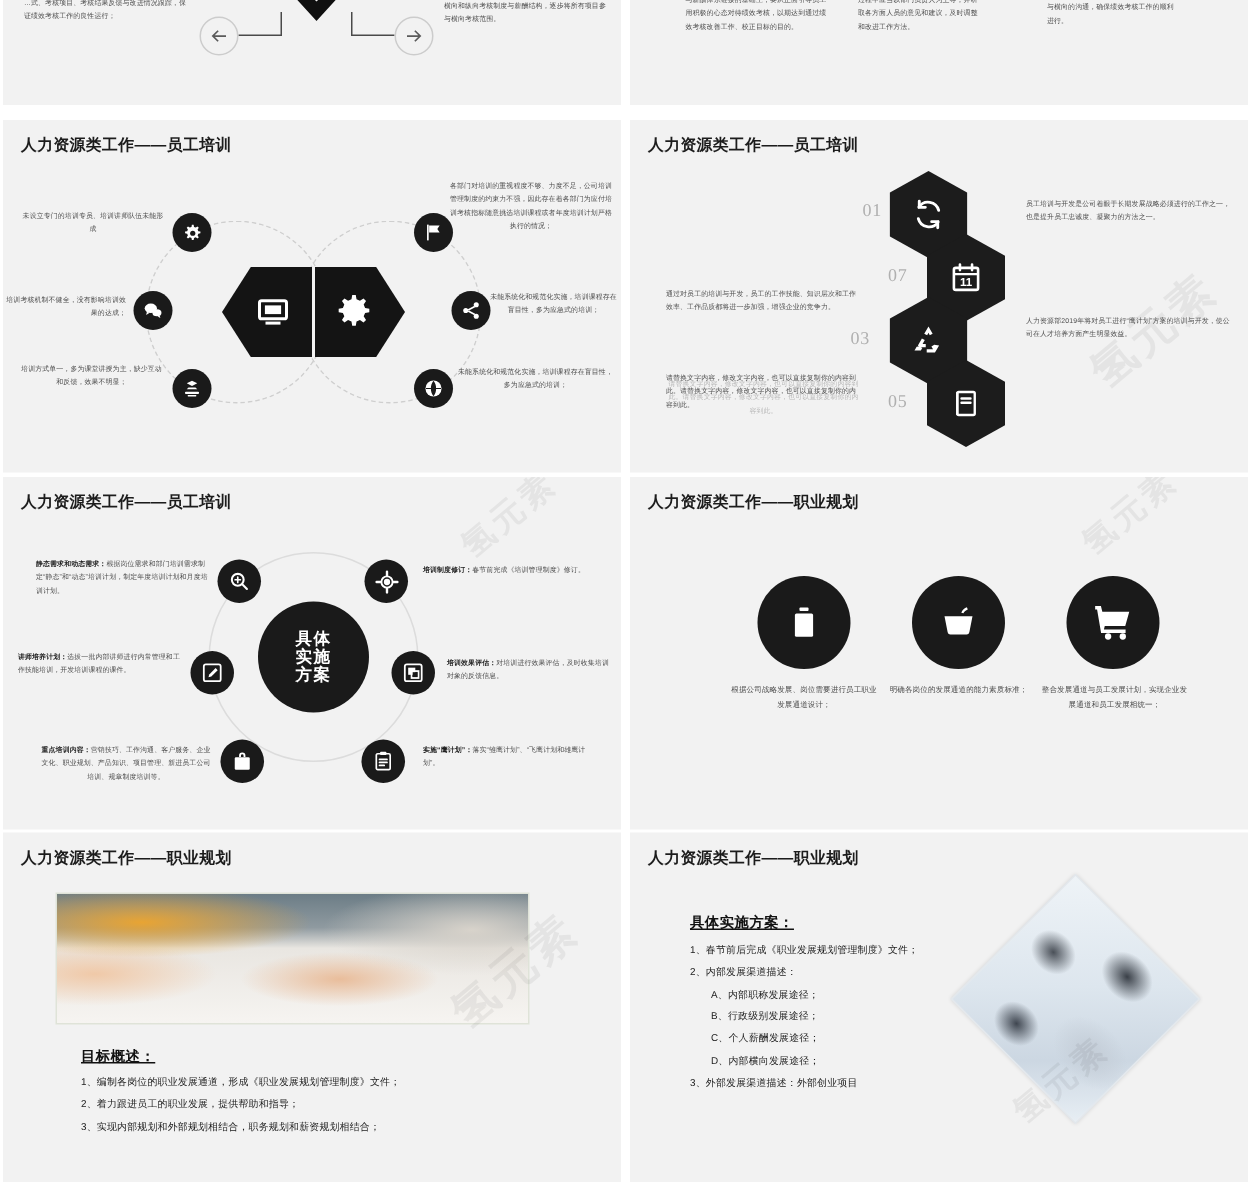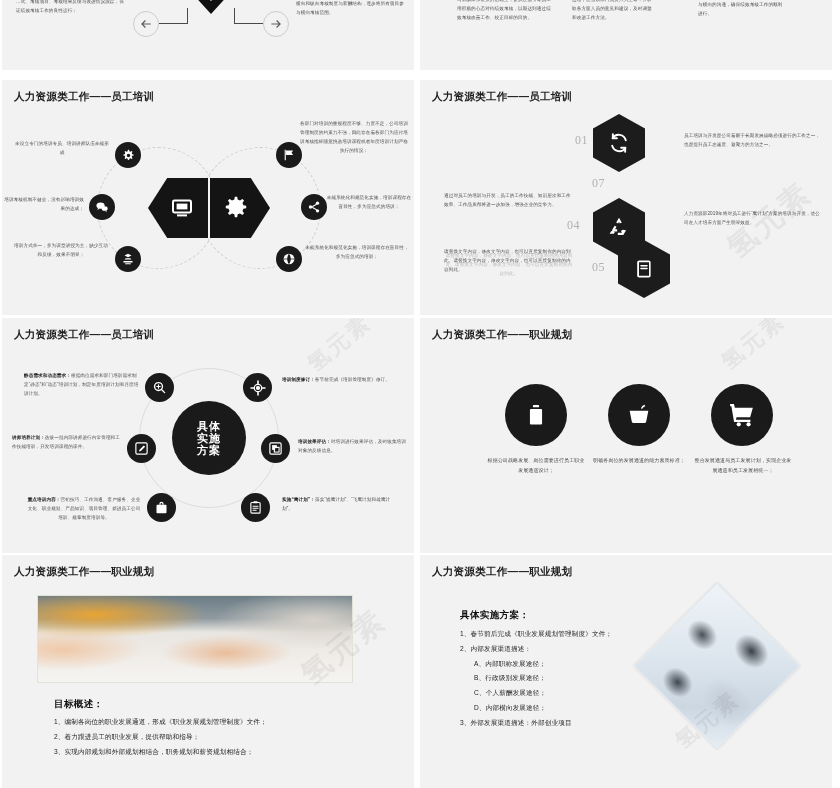--- a/index.html
+++ b/index.html
@@ -153,20 +153,21 @@
       radial-gradient(ellipse 35% 25% at 78% 66%, #c3ccd6 0%, #c3ccd600 70%),
       linear-gradient(135deg, #eef3f7 0%, #dde6ee 45%, #ccd7e2 75%, #e7eef4 100%);
     border: 1px solid #e2e7ec;
     box-shadow: 0 0 3px rgba(0,0,0,.12);
   }
 
   .goal-head {
     position: absolute;
     font-size: 9.5px; font-weight: bold; color: #111;
     letter-spacing: .4px;
+    text-decoration: underline;
   }
   .goal-list {
     position: absolute;
     font-size: 6.6px; color: #1d1d1d;
     line-height: 2.25;
     letter-spacing: .15px;
   }
   .goal-list div { white-space: nowrap; }
   .goal-list .sub { padding-left: 14px; }
 
@@ -292,39 +293,47 @@
     <div class="slide-title">人力资源类工作——员工培训</div>
 
     <div class="hex" style="left:173px; top:34px; width:52px; height:58px;">
       <svg width="22" height="22" viewBox="0 0 24 24" fill="none" stroke="#fff" stroke-width="2.1" stroke-linecap="round">
         <path d="M19.4 9A8 8 0 005 6.6"></path>
           <path d="M4.6 15A8 8 0 0019 17.4"></path>
         <path d="M5.3 2.4v4.4h4.4"></path>
           <path d="M18.7 21.6v-4.4h-4.4"></path>
       </svg>
     </div>
+    <div class="hex" style="left:198px; top:76px; width:52px; height:58px;">
+      <svg width="22" height="22" viewBox="0 0 24 24" fill="none" stroke="#fff" stroke-width="1.9">
+        <rect x="3.2" y="5" width="17.6" height="16" rx="1.4"></rect>
+        <path d="M3.2 9.6h17.6" stroke-width="1.6"></path>
+        <path d="M7.6 2.6v4M16.4 2.6v4" stroke-linecap="round"></path>
+        <text x="12" y="18.2" font-size="8.4" fill="#fff" stroke="none" text-anchor="middle" font-family="Liberation Sans, sans-serif" font-weight="bold">11</text>
+      </svg>
+    </div>
     <div class="hex" style="left:173px; top:118px; width:52px; height:58px;">
       <svg width="22" height="22" viewBox="0 0 24 24" fill="#fff">
         <path d="M12 1.8l3 5.2-2.1 1.2L12 6.3l-1 1.9-2.1-1.2z"></path>
         <path d="M4.3 15.6l2.9-5.1 2.1 1.2-1.6 2.8h2.3v2.4H5.6z"></path>
         <path d="M19.7 15.6l-3 5.2h-6v-2.4h4.6l-1.2-2.1 2.1-1.2z"></path>
         <path d="M3.4 16.6l-1.6 2.7h4.6l1.1-1.9-2.1-1.2z"></path>
       </svg>
     </div>
     <div class="hex" style="left:198px; top:160px; width:52px; height:58px;">
       <svg width="20" height="20" viewBox="0 0 24 24" fill="none" stroke="#fff" stroke-width="1.9">
         <rect x="5" y="2.8" width="14" height="18.4" rx="1.2"></rect>
         <path d="M8.4 8h7.2M8.4 11.4h7.2" stroke-linecap="round"></path>
         <rect x="4.2" y="2.8" width="1.8" height="18.4" fill="#fff" stroke="none"></rect>
       </svg>
     </div>
 
     <div class="hexnum" style="left:155px; top:53px;">01</div>
     <div class="hexnum" style="left:172px; top:96px;">07</div>
-    <div class="hexnum" style="left:147px; top:138px;">04</div>
+    <div class="hexnum" style="left:147px; top:138px;">03</div>
     <div class="hexnum" style="left:172px; top:180px;">05</div>
 
     <div class="body-txt" style="left:264px; top:52px; width:140px;">员工培训与开发是公司着眼于长期发展战略必须进行的工作之一，也是提升员工忠诚度、凝聚力的方法之一。</div>
     <div class="body-txt" style="left:24px; top:168px; width:128px; top:168px;">请替换文字内容，修改文字内容，也可以直接复制你的内容到此。请替换文字内容，修改文字内容，也可以直接复制你的内容到此。</div>
 
     <div class="body-txt" style="left:24px; top:168px; width:0; height:0; overflow:hidden;"></div>
     <div class="body-txt" style="left:24px; top:168px; width:0; height:0; overflow:hidden;"></div>
 
     <div class="body-txt" style="left:26px; top:166px; width:0; height:0; overflow:hidden;"></div>
 

